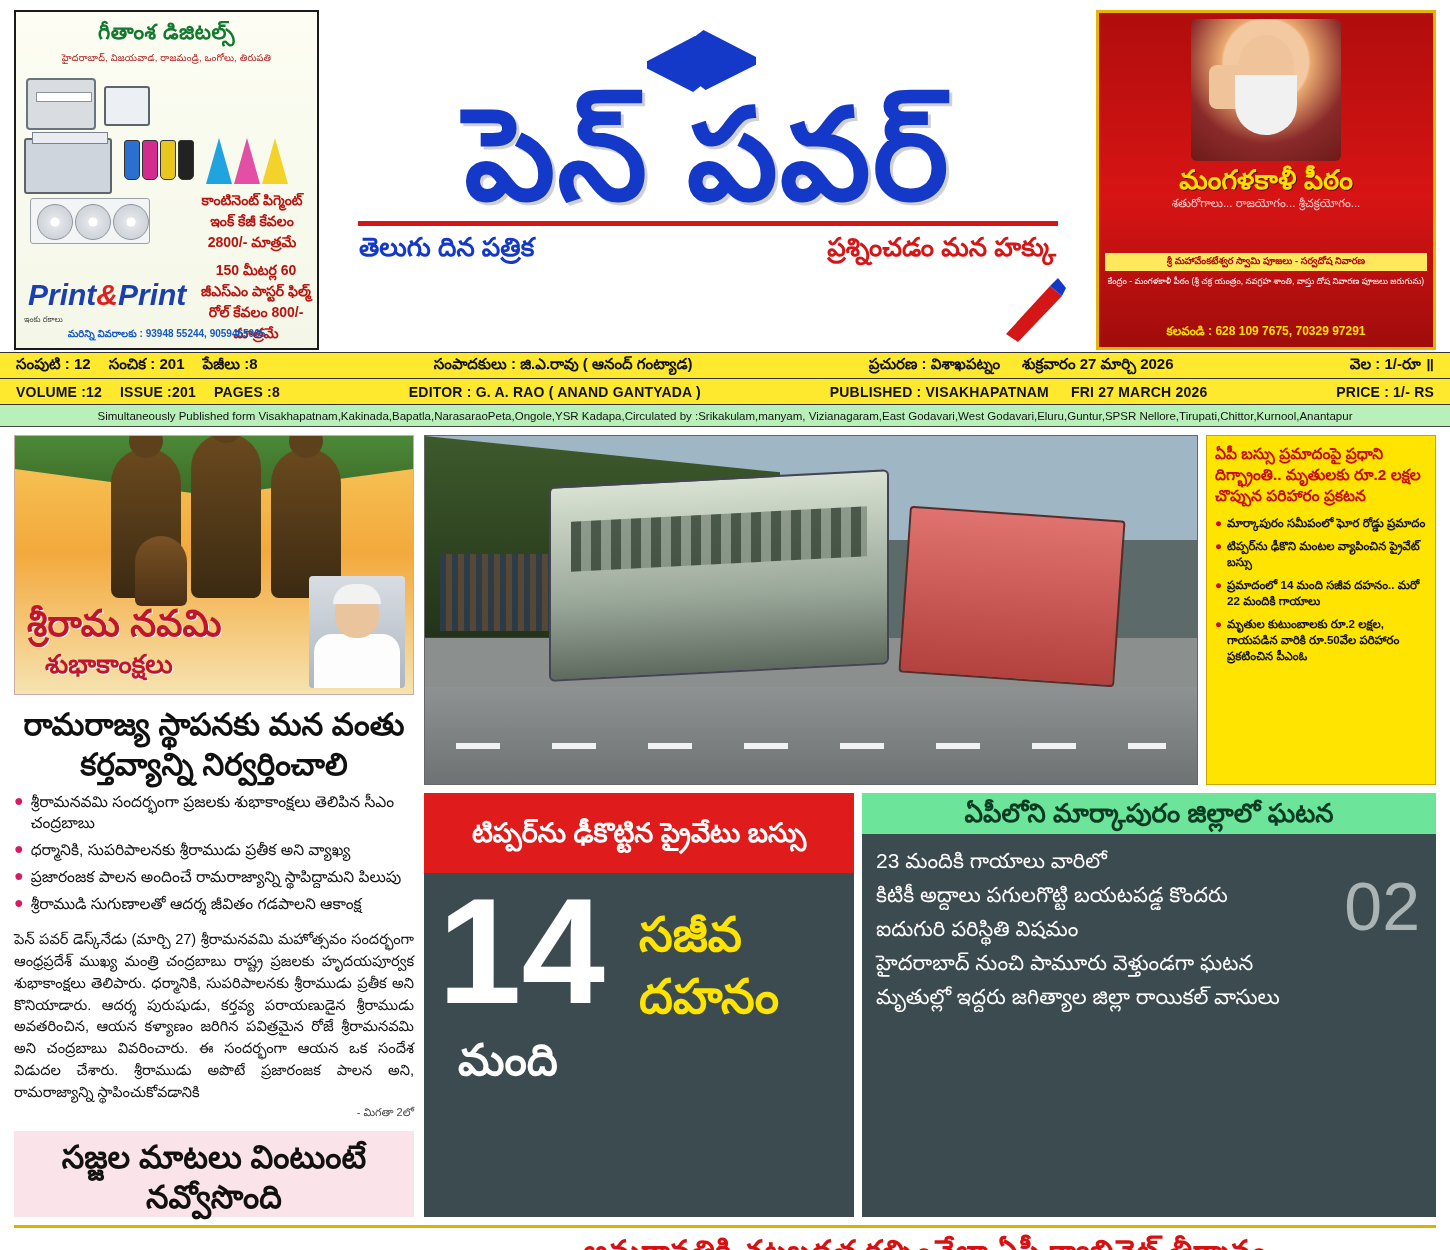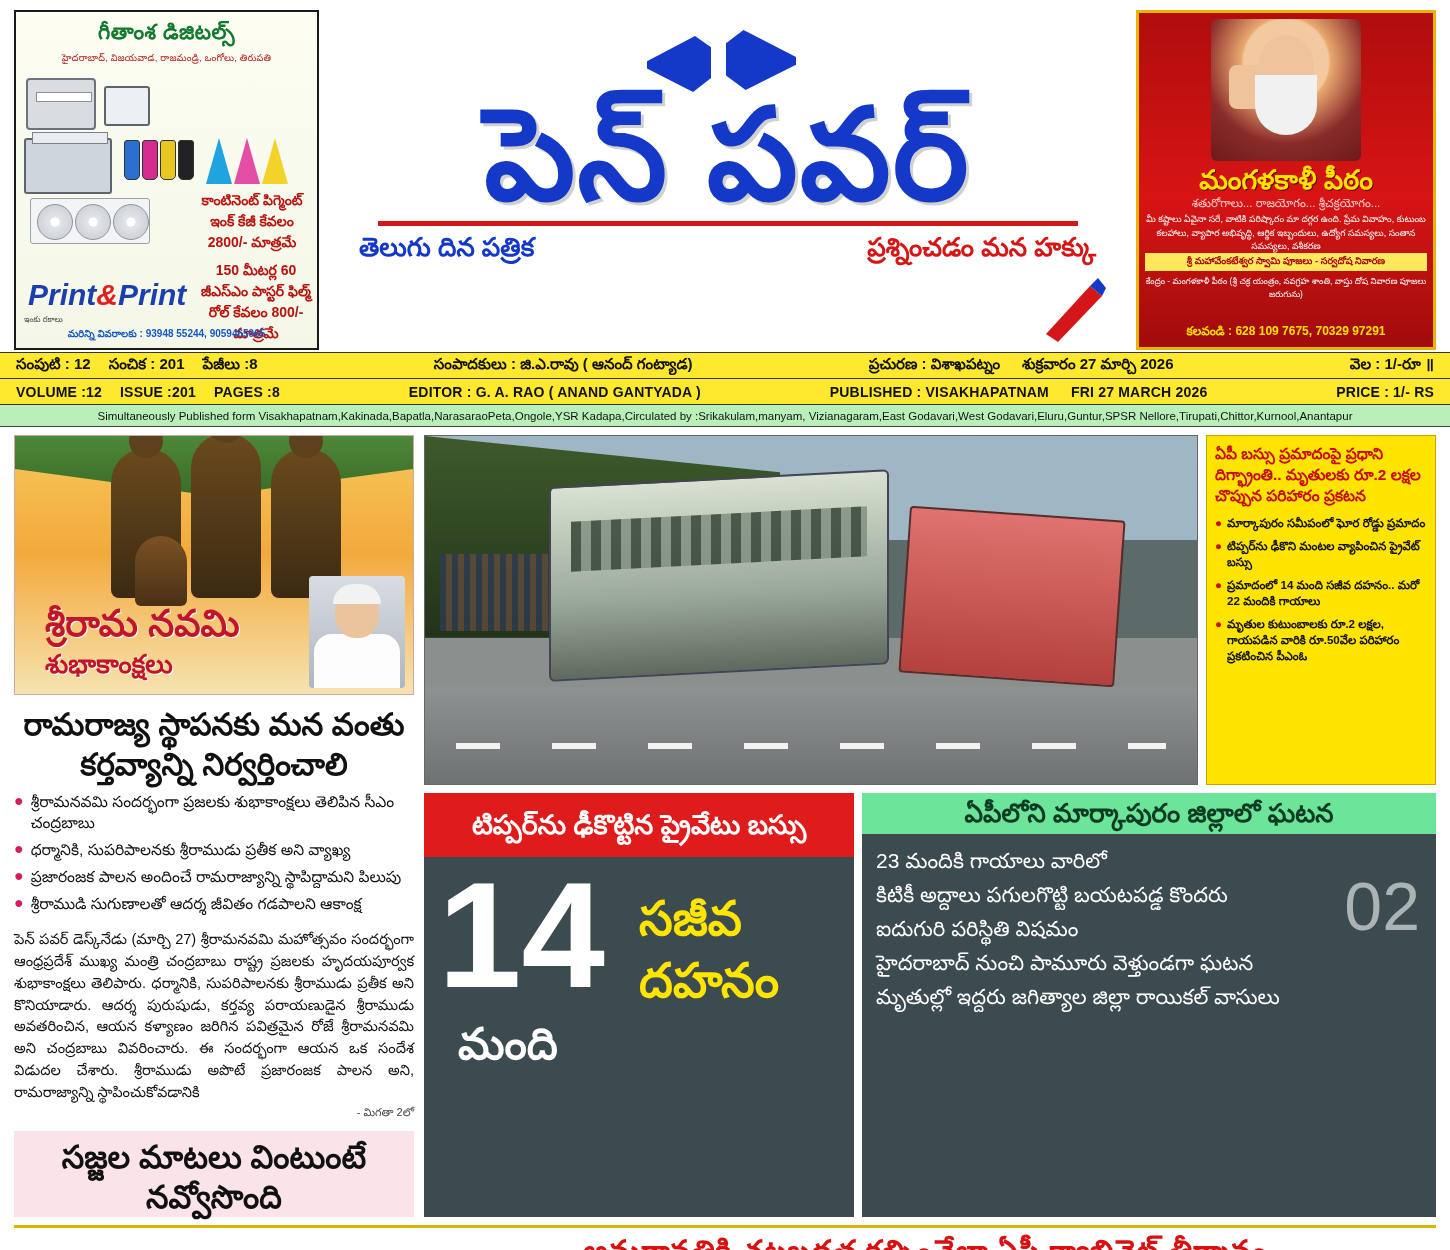--- a/index.html
+++ b/index.html
@@ -147,21 +147,21 @@
     padding: 6px 30px 0 30px;
   }
   .tag-left { color:#1438c8; font-size:26px; font-weight:bold; }
   .tag-right { color:#d41616; font-size:26px; font-weight:bold; }
   .pen-doodle {
     position:absolute; right:16px; bottom:8px; width:70px; height:70px;
   }
 
   
   .ad-right {
-    width: 300px;
+    width: 340px;
     border: 3px solid #e8b400;
     background: linear-gradient(#b00d0d,#d81414 55%,#a00c0c);
     position: relative;
     padding: 4px;
     overflow: hidden;
   }
   .guru {
     position:absolute; left:50%; transform:translateX(-50%);
     top:6px; width:150px; height:142px;
     background: radial-gradient(circle at 50% 30%, #f2c9a0 0 34%, #e8a86f 36%, #8a2a2a 66%, #6e1a1a 100%);
@@ -232,21 +232,21 @@
     background: linear-gradient(#6b4a1e,#3b2a12); border-radius:35px 35px 8px 8px; }
   .idol.i1 { left:96px; }
   .idol.i2 { left:176px; height:165px; bottom:96px; }
   .idol.i3 { left:256px; }
   .idol:after{ content:""; position:absolute; left:50%; transform:translateX(-50%);
       top:-24px; width:34px; height:34px; border-radius:50%; background:#5d411c; }
   .hanuman { position:absolute; left:120px; bottom:88px; width:52px; height:70px;
       background:linear-gradient(#7a5224,#4a3015); border-radius:26px 26px 6px 6px; }
   .rama-title {
     position:absolute; left:12px; bottom:40px; color:#c0152a;
-    font-size:37px; font-weight:bold; text-shadow:1px 1px 0 #fff;margin-left:18px;
+    font-size:37px; font-weight:bold; text-shadow:1px 1px 0 #fff;
   }
   .rama-sub {
     position:absolute; left:30px; bottom:8px; color:#c0152a;
     font-size:26px; font-weight:bold; text-shadow:1px 1px 0 #fff;
   }
   .cbn-photo {
     position:absolute; right:8px; bottom:6px; width:96px; height:112px;
     background: linear-gradient(#d8dde3,#aeb6bf);
     border-radius:4px; overflow:hidden;
   }
@@ -306,21 +306,21 @@
   .ys-bullets { margin-top:8px; }
   .ys-b { display:flex; gap:5px; font-size:11.6px; line-height:1.38; margin-bottom:7px; color:#111; font-weight:bold;}
   .ys-b .dot { color:#c80b0b; }
 
   .dark-row { display:flex; gap:8px; margin-top:8px; flex:1; }
   .dark-left {
     width: 430px; background:#3c4b4f; position:relative; display:flex; flex-direction:column;
   }
   .red-band {
     background:#e01b1b; color:#fff; text-align:center; font-weight:bold;
-    font-size:27px; line-height:1.2; padding:16px 4px;
+    font-size:27px; line-height:1.2; padding:24px 4px;
   }
   .big-num-wrap { flex:1; position:relative; color:#fff; }
   .big-num {
     position:absolute; left:14px; top:14px; font-size:150px; font-weight:bold;
     line-height:.86; color:#fff;
   }
   .big-word1 {
     position:absolute; left:215px; top:34px; font-size:48px; font-weight:bold; color:#ffe400;
   }
   .big-word2 {
@@ -398,21 +398,20 @@
   </div>
 
   <div class="ad-right">
     <div class="guru">
       <div class="hand"></div>
         <div class="face"></div>
         <div class="beard"></div>
     </div>
     <div class="ad-right-title">మంగళకాళీ పీఠం</div>
     <div class="ad-right-l1">శతురోగాలు... రాజయోగం... శ్రీచక్రయోగం...</div>
-    <div class="ad-right-l2">మీ కష్టాలు ఏవైనా సరే, వాటికి పరిష్కారం మా దగ్గర ఉంది. ప్రేమ వివాహం, కుటుంబ కలహాలు, వ్యాపార అభివృద్ధి, ఆర్థిక ఇబ్బందులు, ఉద్యోగ సమస్యలు, సంతాన సమస్యలు, వశీకరణ</div>
     <div class="ad-right-strip">శ్రీ మహావేంకటేశ్వర స్వామి పూజలు - సర్వదోష నివారణ</div>
     <div class="ad-right-l3">కేంద్రం - మంగళకాళీ పీఠం
 (శ్రీ చక్ర యంత్రం, నవగ్రహ శాంతి, వాస్తు దోష నివారణ పూజలు జరుగును)</div>
     <div class="ad-right-phone">కలవండి : 628 109 7675, 70329 97291</div>
   </div>
 </div>
 
 <div class="bar-yellow">
   <div class="bar-cell">సంపుటి : 12</div>
   <div style="width:18px"></div>

